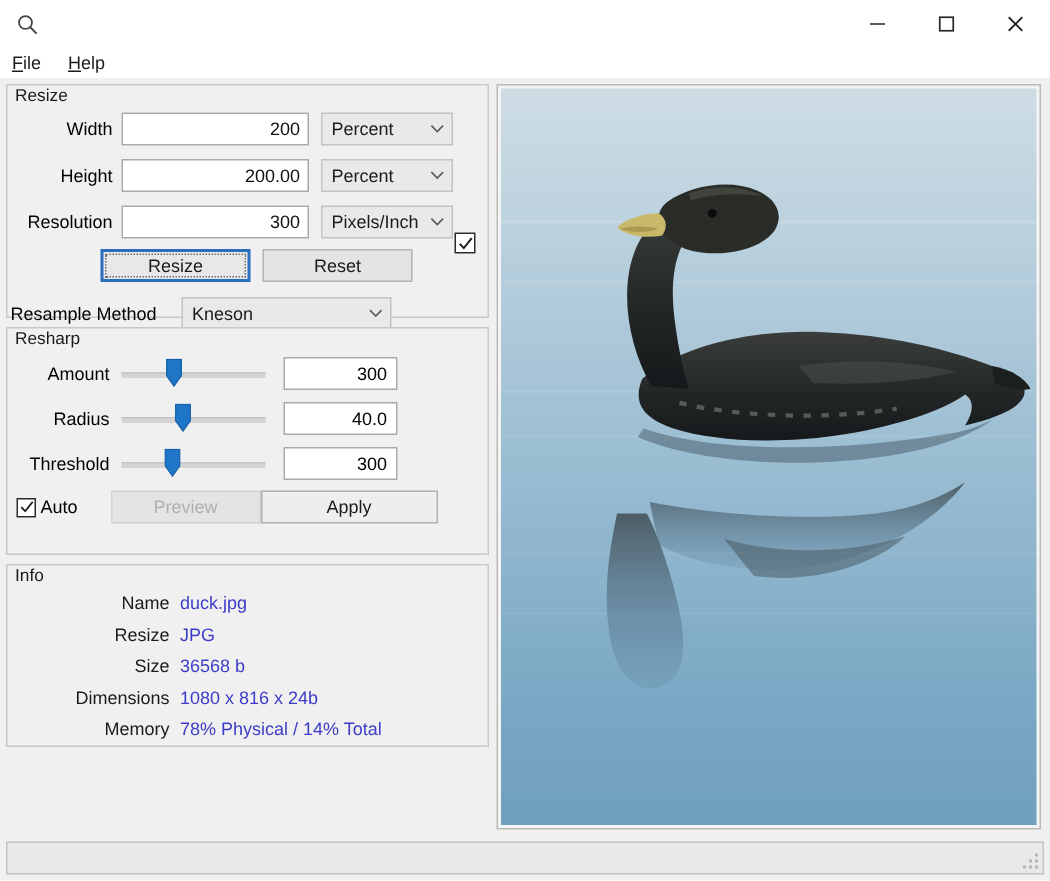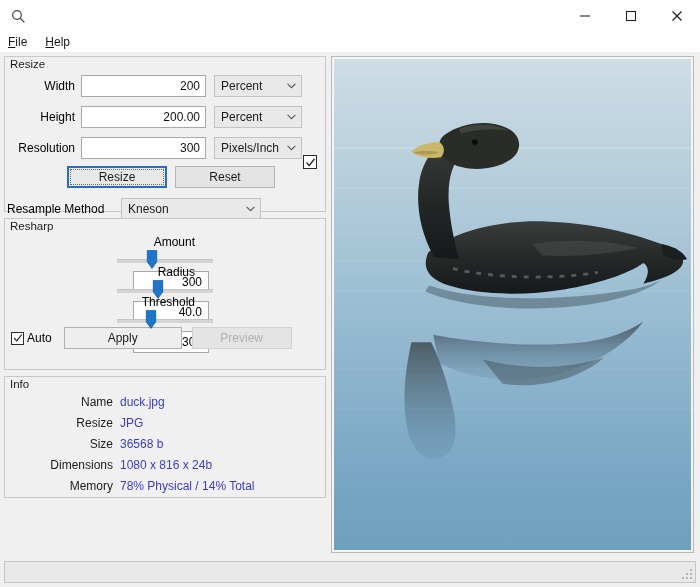--- a/index.html
+++ b/index.html
@@ -251,21 +251,20 @@
     text-align: left;
     padding-right: 0;
   }
 
   
   .srow {
     display: flex;
     align-items: center;
     height: 27px;
     margin-bottom: 3px;
-    flex-direction: column;
   }
   .slabel {
     width: 68px;
     text-align: right;
     padding-right: 8px;
     font-size: 12px;
     flex: 0 0 auto;
   }
   .slider {
     width: 96px;
@@ -545,22 +544,22 @@
             <div class="sval">300</div>
           </div>
 
           <div class="apply-row">
             <div class="auto-check">
               <svg width="10" height="10" viewBox="0 0 10 10">
                 <path d="M1.2 5.1 L3.8 7.8 L8.8 1.5" fill="none" stroke="#1b1b1b" stroke-width="1.2"></path>
               </svg>
             </div>
             <span class="auto-label">Auto</span>
+            <div class="btn" id="preview-button">Preview</div>
             <div class="btn" id="apply-button">Apply</div>
-            <div class="btn" id="preview-button">Preview</div>
           </div>
 
         </div>
       </div>
 
       <div class="group" id="info-group">
         <span class="group-title">Info</span>
         <div class="group-inner" style="padding-top:14px">
           <div class="inforow">
             <span class="info-key">Name</span>

